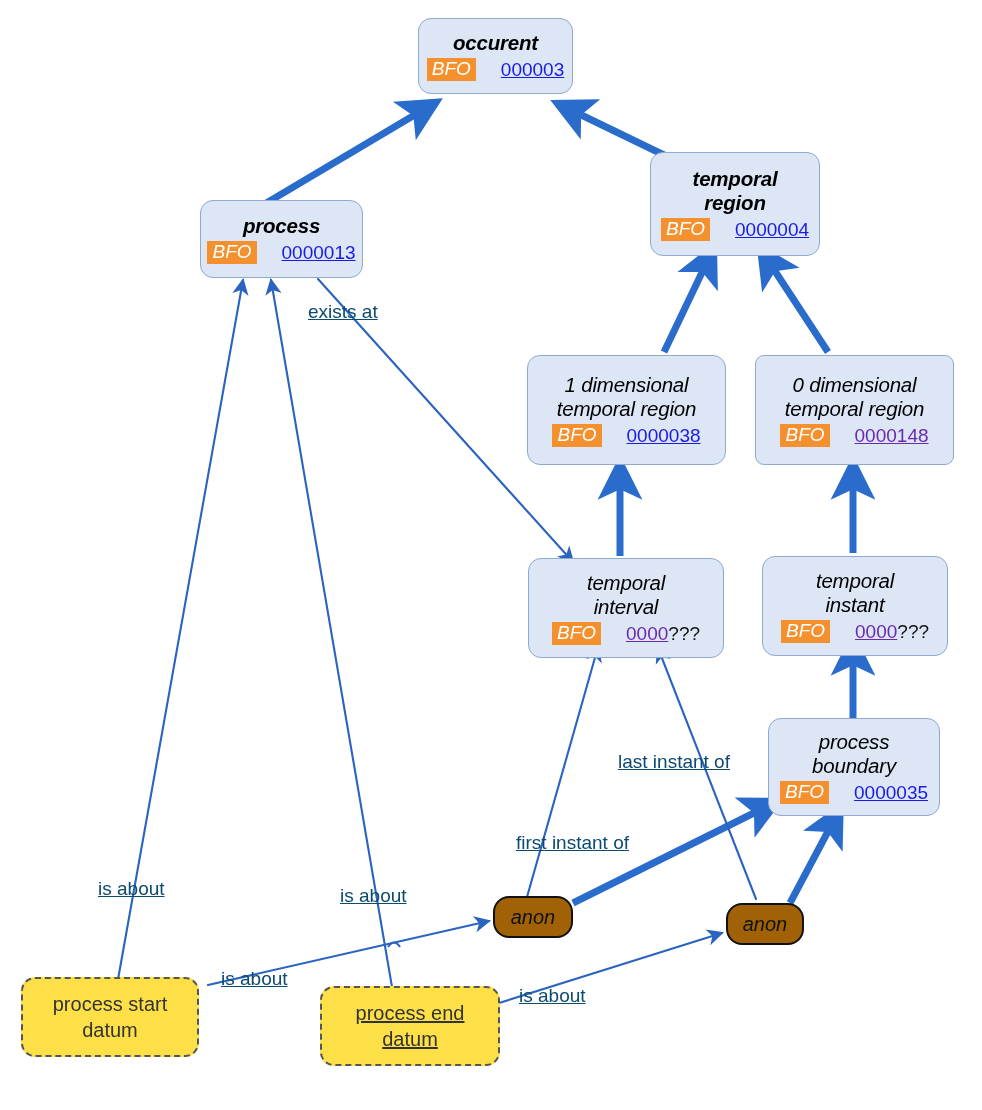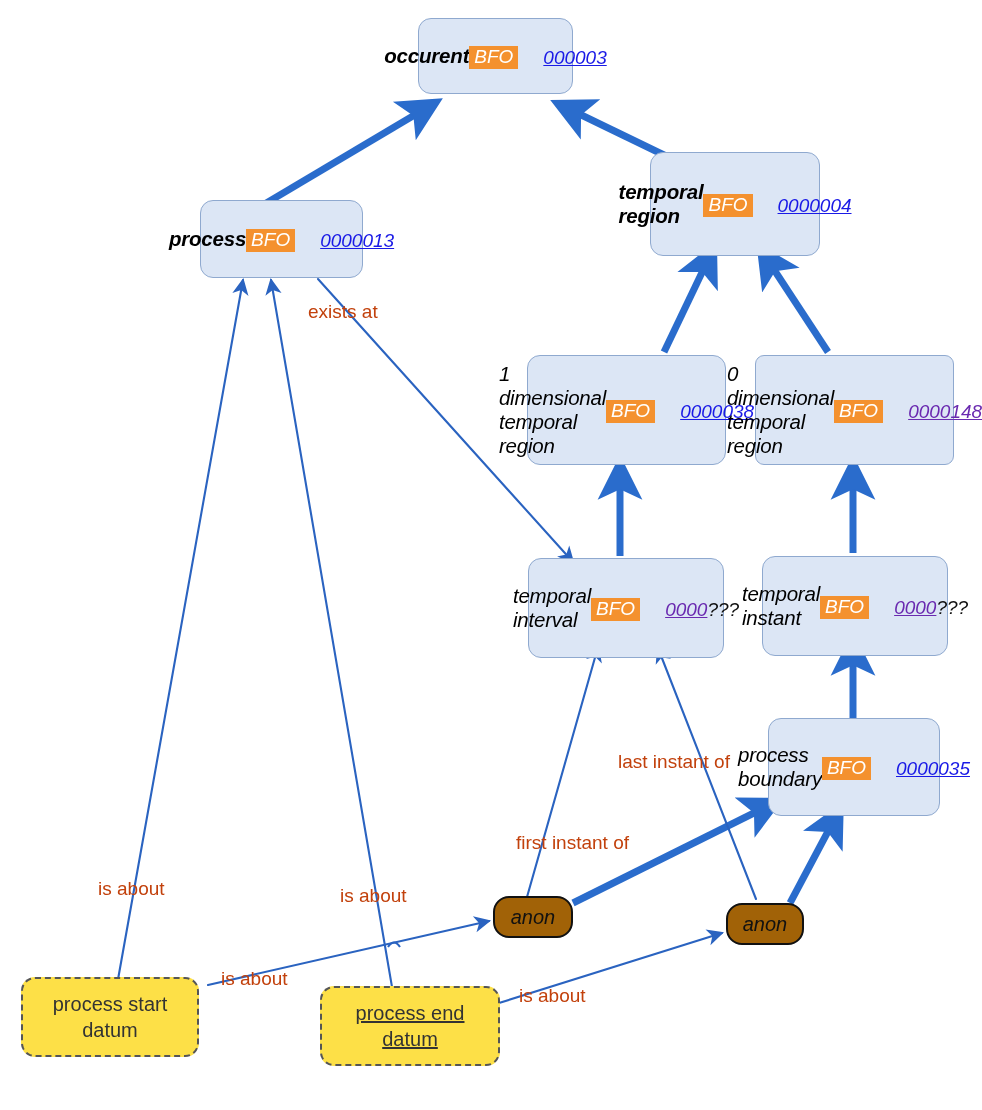--- a/index.html
+++ b/index.html
@@ -11,41 +11,43 @@
   svg#edges{position:absolute;left:0;top:0;width:982px;height:1110px;}
 
   
   .node{
     position:absolute;
     box-sizing:border-box;
     background:#dce6f5;
     border:1.6px solid #8fa9cf;
     border-radius:13px;
     display:flex;
+    flex-direction:column;
     align-items:center;
     justify-content:center;
+    text-align:center;
     color:#000000;
   }
   .node .label{
     font-style:italic;
     font-size:20.5px;
     line-height:24px;
     letter-spacing:-.2px;
     white-space:pre-line;
   }
   .node.bold .label{font-weight:bold;}
   .idrow{
     display:flex;align-items:center;gap:25px;margin-top:3px;
   }
   .pfx{
     background:#f4912e;color:#ffffff;font-style:italic;font-weight:normal;
     font-size:19px;line-height:22px;padding:0px 5px 1px 5px;
   }
   .num{
-    font-style:italic;font-size:19px;line-height:22px;
+    font-size:19px;line-height:22px;
   }
   .num u{text-decoration:underline;}
   .num .blue{color:#1a1ae6;}
   .num .purple{color:#6a2ab0;}
   .num .blk{color:#111111;text-decoration:none;}
 
   
   .anon{
     position:absolute;box-sizing:border-box;
     background:#a16207;border:2.4px solid #111111;border-radius:16px;
@@ -56,22 +58,23 @@
   
   .datum{
     position:absolute;box-sizing:border-box;
     background:#fde047;border:2.2px dashed #555555;border-radius:14px;
     display:flex;align-items:center;justify-content:center;text-align:center;
     font-size:20px;line-height:26px;color:#333333;white-space:pre-line;
   }
 
   
   .elabel{
-    position:absolute;color:#c2410c;font-size:19px;line-height:21px;
+    position:absolute;color:#0c4a6e;font-size:19px;line-height:21px;
     white-space:nowrap;
+    text-decoration:underline;
   }
 </style>
 </head>
 <body>
 
 <div id="canvas">
 
   <svg id="edges" viewBox="0 0 982 1110">
     <defs>
       <marker id="ahThick" markerWidth="7" markerHeight="7" refX="3.1" refY="3.5" orient="auto" markerUnits="strokeWidth">

